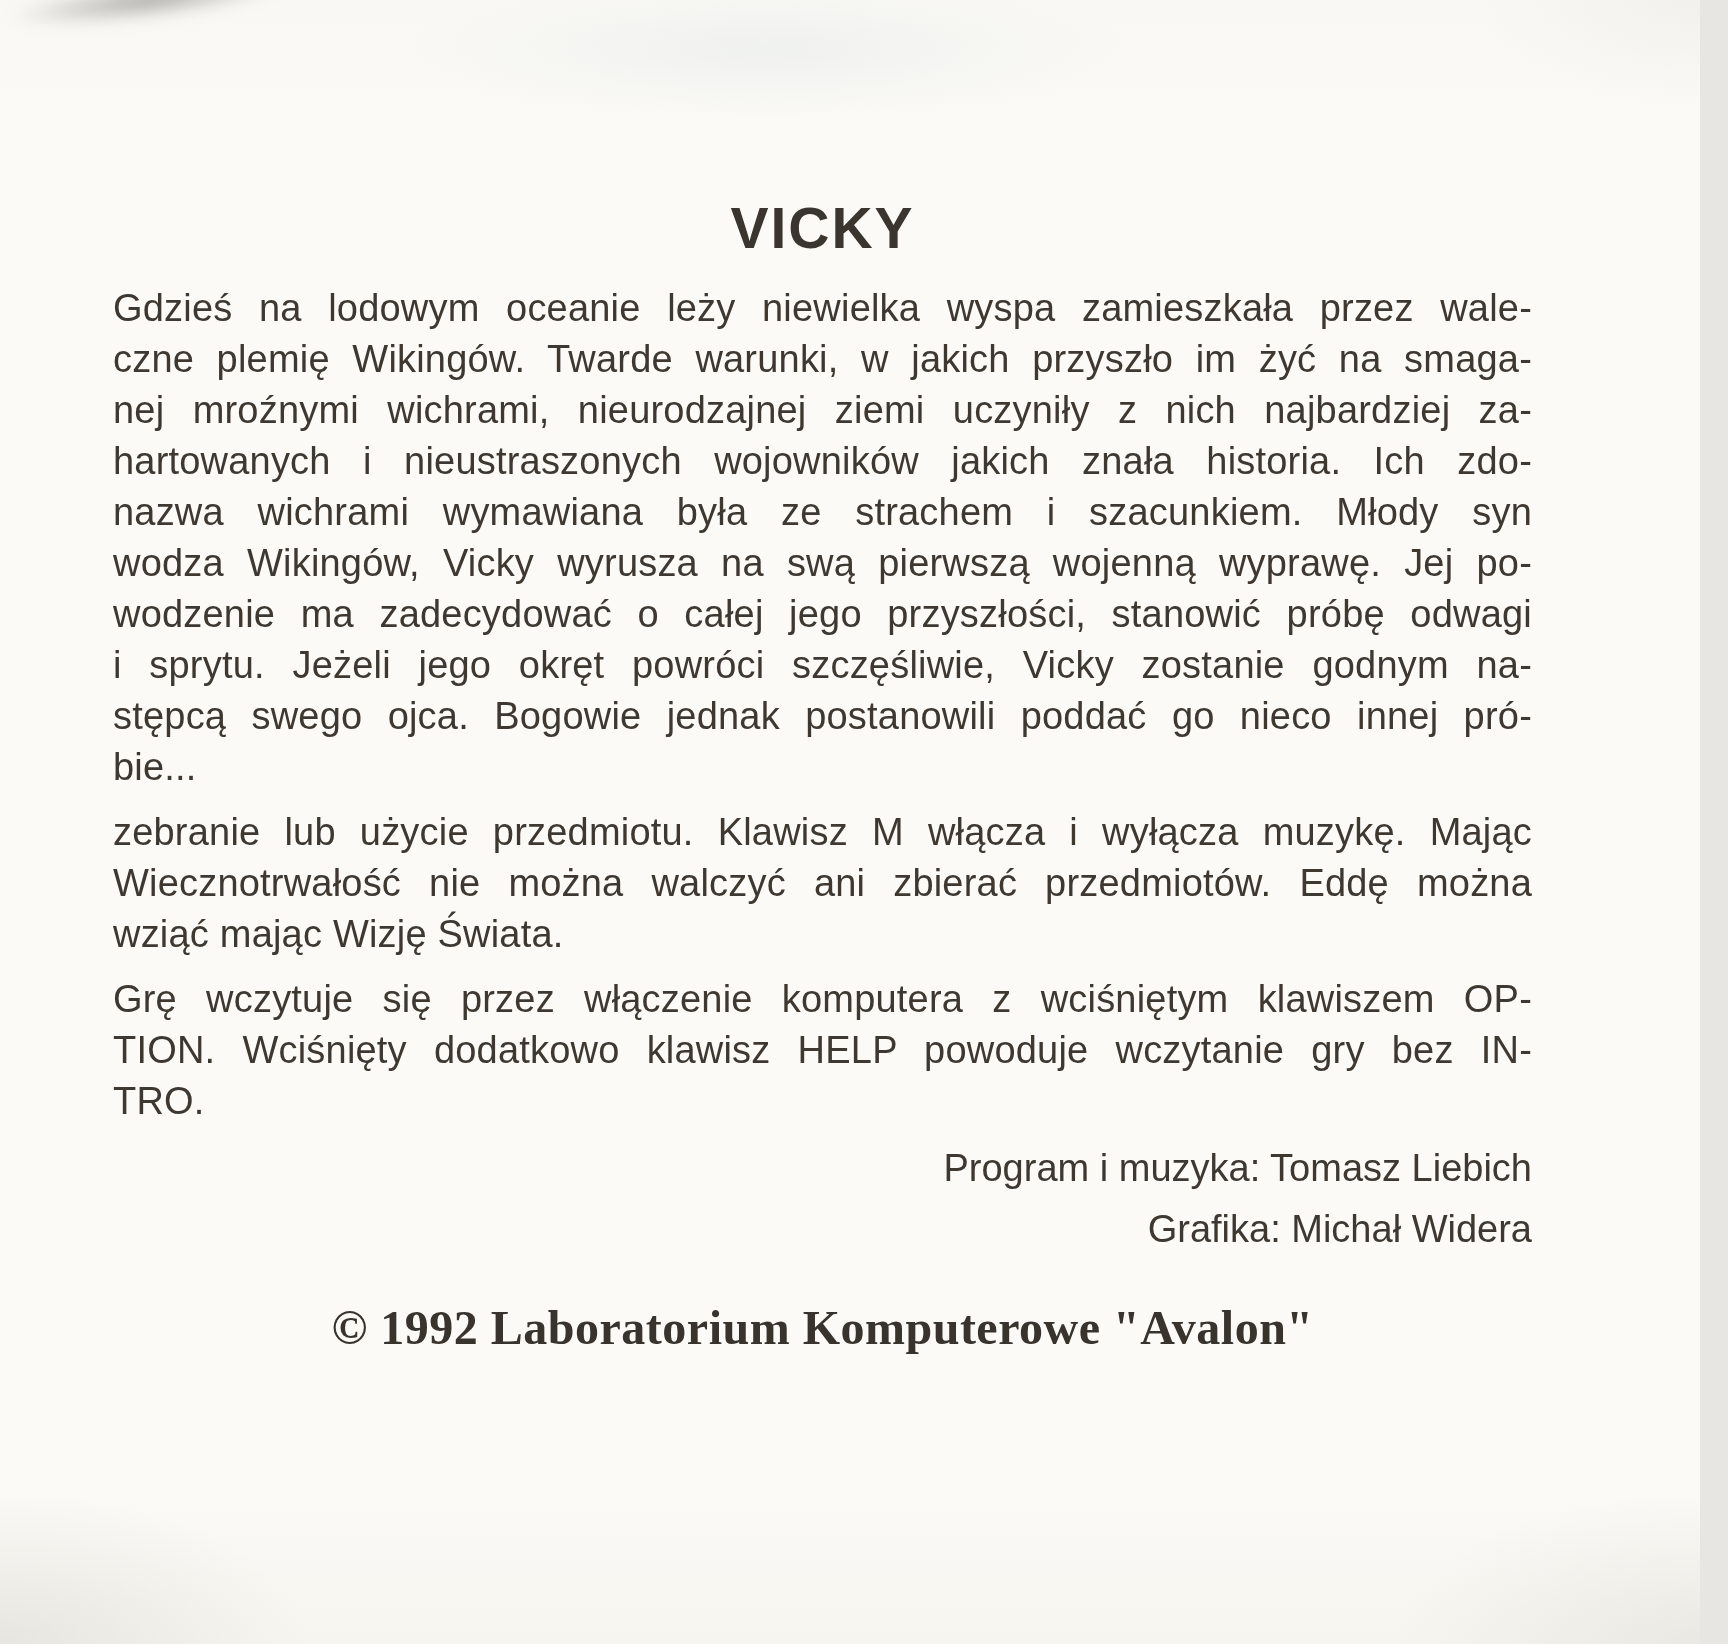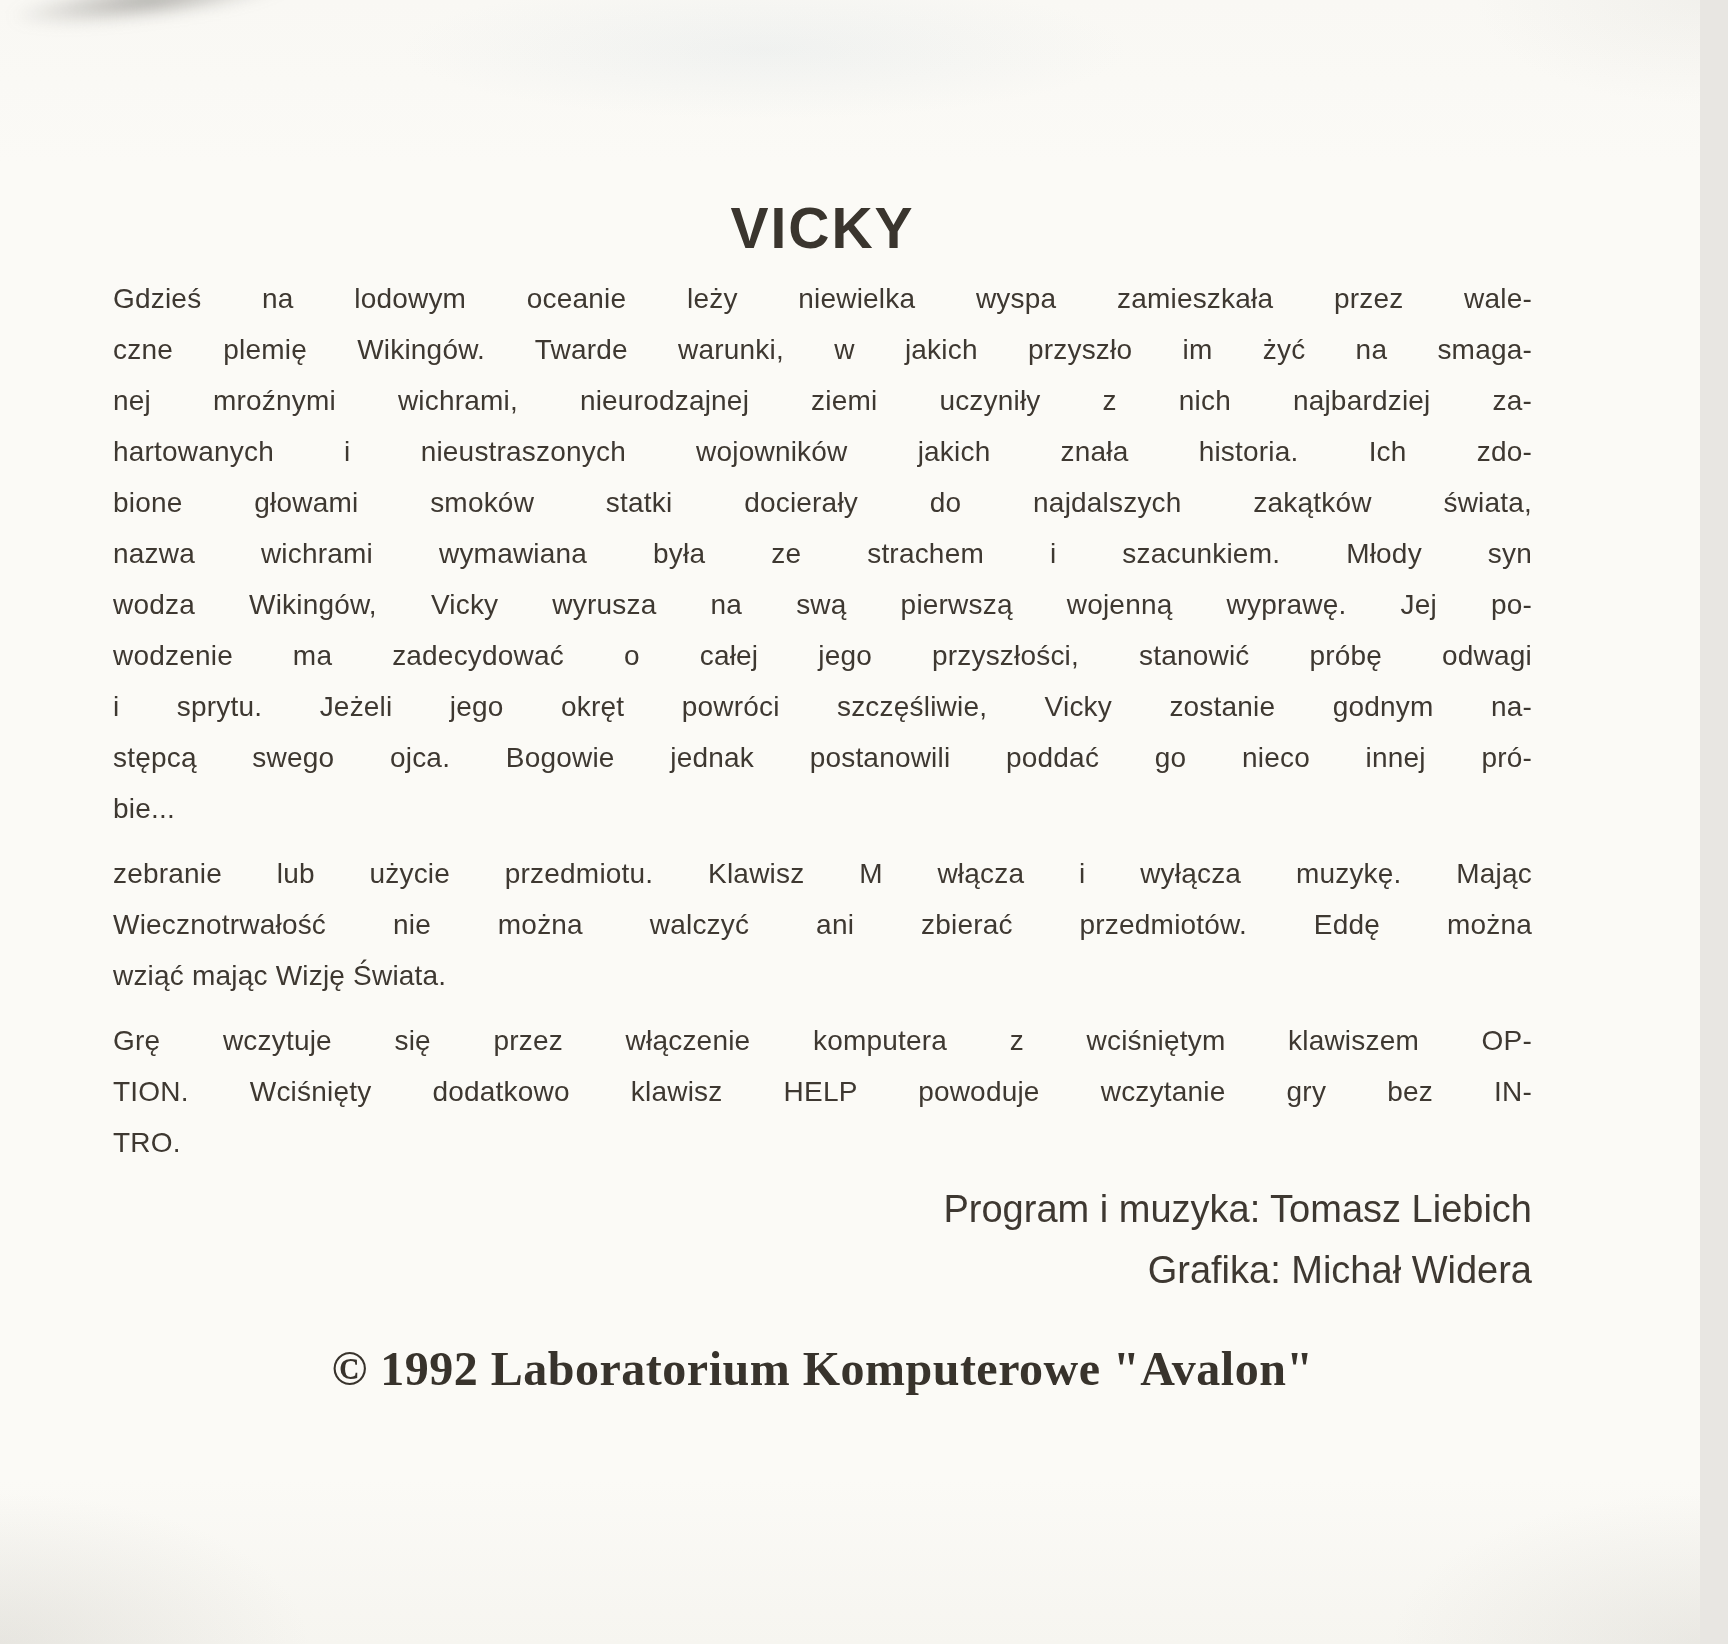--- a/index.html
+++ b/index.html
@@ -38,22 +38,22 @@
     margin: 0;
     padding-top: 200px;
     font-size: 57px;
     line-height: 57px;
     font-weight: bold;
     letter-spacing: 2px;
     text-align: center;
     color: #3a352e;
   }
   .body-text {
-    margin-top: 16px;
-    font-size: 28px;
+    margin-top: 26px;
+    font-size: 38px;
     line-height: 51px;
     letter-spacing: 0.2px;
   }
   .para { margin: 0 0 14px 0; }
   .para .line {
     text-align: justify;
     text-align-last: justify;
     white-space: nowrap;
   }
   .para .line:last-child {
@@ -85,21 +85,20 @@
   <div class="shade-tl"></div>
 
   <h1 class="title">VICKY</h1>
 
   <div class="body-text" id="body-text">
       <div class="para">
         <div class="line">Gdzieś na lodowym oceanie leży niewielka wyspa zamieszkała przez wale-</div>
         <div class="line">czne plemię Wikingów. Twarde warunki, w jakich przyszło im żyć na smaga-</div>
         <div class="line">nej mroźnymi wichrami, nieurodzajnej ziemi uczyniły z nich najbardziej za-</div>
         <div class="line">hartowanych  i nieustraszonych wojowników jakich znała historia. Ich zdo-</div>
-        <div class="line">bione głowami smoków statki docierały do najdalszych zakątków świata,</div>
         <div class="line">nazwa wichrami  wymawiana była ze strachem i szacunkiem. Młody syn</div>
         <div class="line">wodza Wikingów, Vicky wyrusza na swą pierwszą wojenną wyprawę. Jej po-</div>
         <div class="line">wodzenie ma zadecydować o całej jego przyszłości, stanowić próbę odwagi</div>
         <div class="line">i sprytu. Jeżeli jego okręt powróci szczęśliwie, Vicky zostanie  godnym na-</div>
         <div class="line">stępcą swego ojca. Bogowie jednak postanowili poddać go nieco innej pró-</div>
         <div class="line">bie...</div>
       </div>
       <div class="para">
         <div class="line">zebranie lub użycie przedmiotu. Klawisz M włącza i wyłącza muzykę. Mając</div>
         <div class="line">Wiecznotrwałość nie można walczyć ani zbierać przedmiotów. Eddę można</div>

